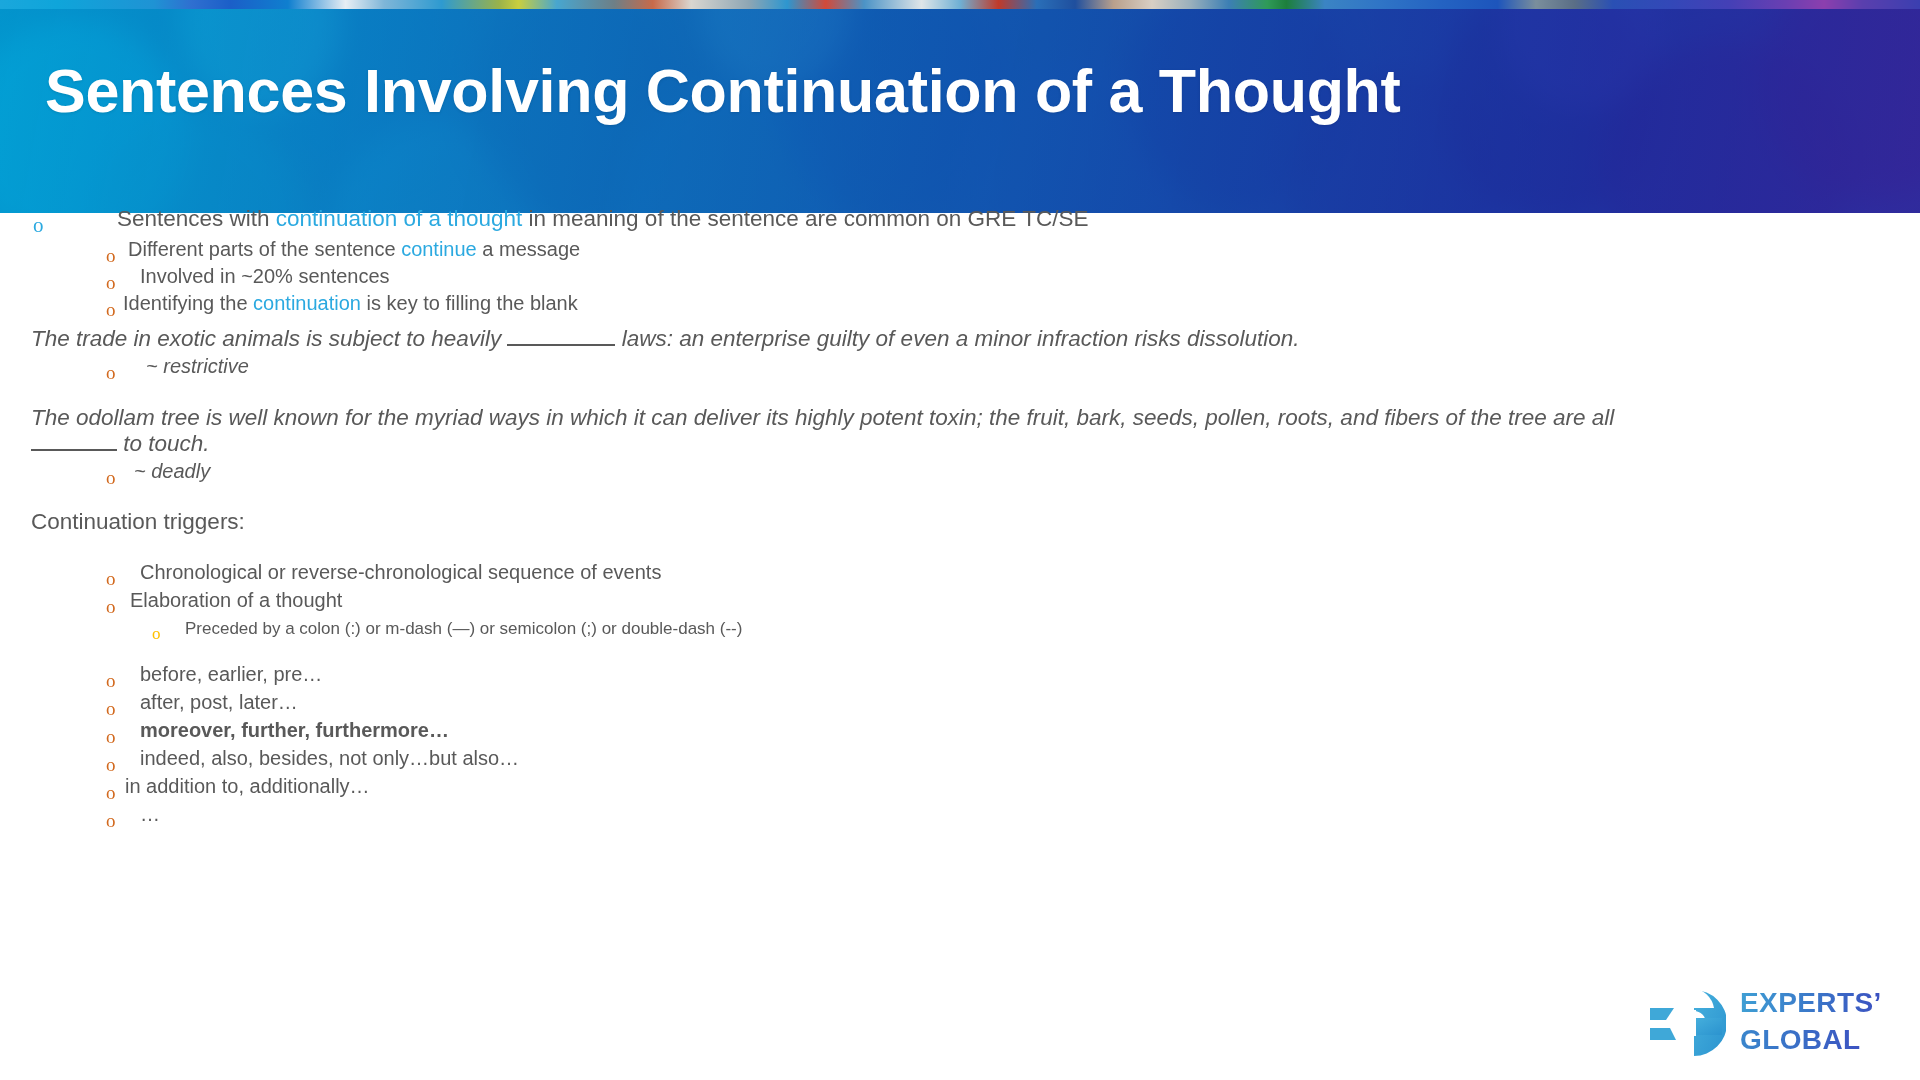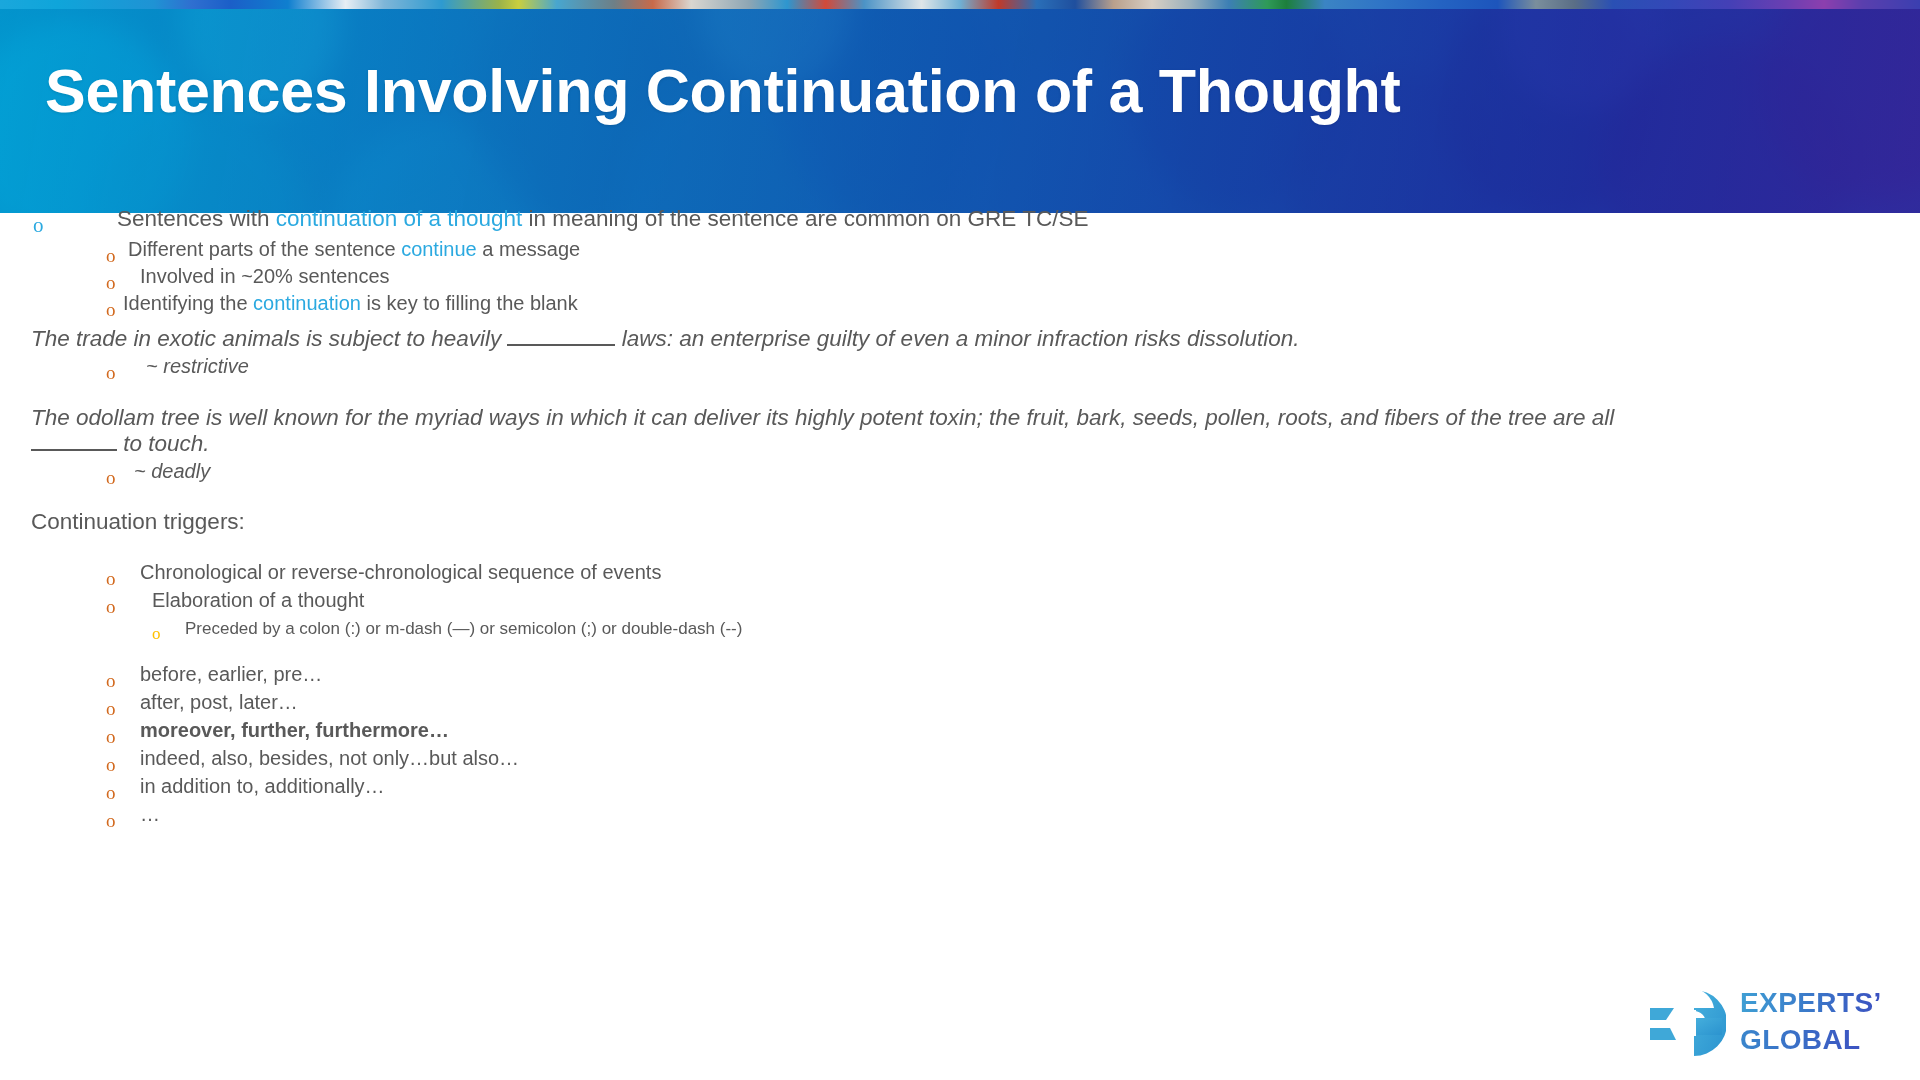--- a/index.html
+++ b/index.html
@@ -239,21 +239,21 @@
 
   <div class="line l1" style="left:31px; top:296px;">Continuation triggers:</div>
 
   <div class="line l2" style="left:106px; top:348px;">
     <span class="bullet lvl2" style="left:0; top:8px;">o</span>
     <span class="txt" style="margin-left:34px;">Chronological or reverse-chronological sequence of events</span>
   </div>
 
   <div class="line l2" style="left:106px; top:376px;">
     <span class="bullet lvl2" style="left:0; top:8px;">o</span>
-    <span class="txt" style="margin-left:46px;">Elaboration of a thought</span>
+    <span class="txt" style="margin-left:24px;">Elaboration of a thought</span>
   </div>
 
   <div class="line l3" style="left:152px; top:406px;">
     <span class="bullet lvl3" style="left:0; top:6px;">o</span>
     <span class="txt" style="margin-left:33px;">Preceded by a colon (:) or m-dash (—) or semicolon (;) or double-dash (--)</span>
   </div>
 
   <div class="line l2" style="left:106px; top:450px;">
     <span class="bullet lvl2" style="left:0; top:8px;">o</span>
     <span class="txt" style="margin-left:34px;">before, earlier, pre…</span>
@@ -265,21 +265,21 @@
   <div class="line l2" style="left:106px; top:506px;">
     <span class="bullet lvl2" style="left:0; top:8px;">o</span>
     <span class="txt" style="margin-left:34px;font-weight:bold;">moreover, further, furthermore…</span>
   </div>
   <div class="line l2" style="left:106px; top:534px;">
     <span class="bullet lvl2" style="left:0; top:8px;">o</span>
     <span class="txt" style="margin-left:34px;">indeed, also, besides, not only…but also…</span>
   </div>
   <div class="line l2" style="left:106px; top:562px;">
     <span class="bullet lvl2" style="left:0; top:8px;">o</span>
-    <span class="txt" style="margin-left:34px;">in addition to, additionally…</span>
+    <span class="txt" style="margin-left:19px;">in addition to, additionally…</span>
   </div>
   <div class="line l2" style="left:106px; top:590px;">
     <span class="bullet lvl2" style="left:0; top:8px;">o</span>
     <span class="txt" style="margin-left:34px;">…</span>
   </div>
 
 </div>
 
 <div class="logo">
   <div class="logo-mark">

